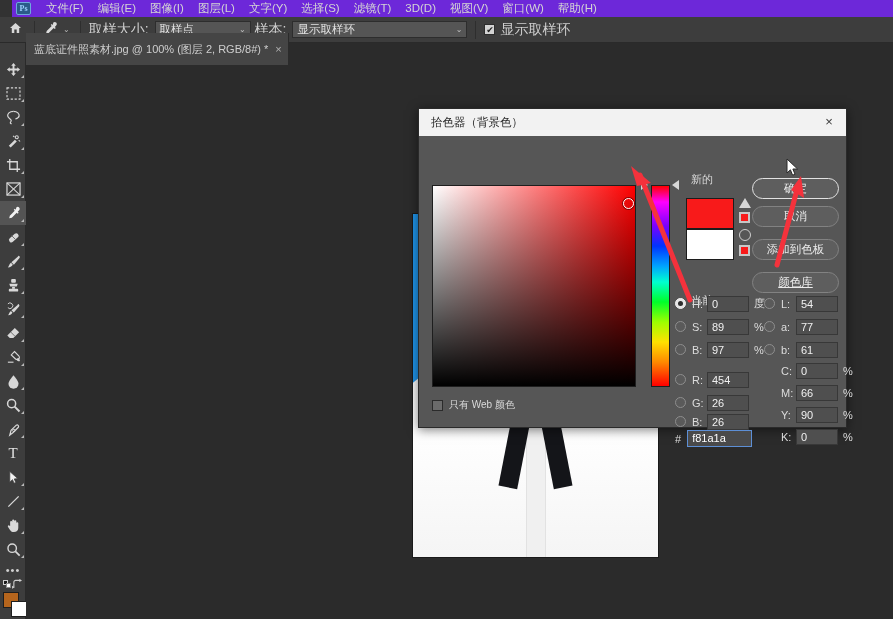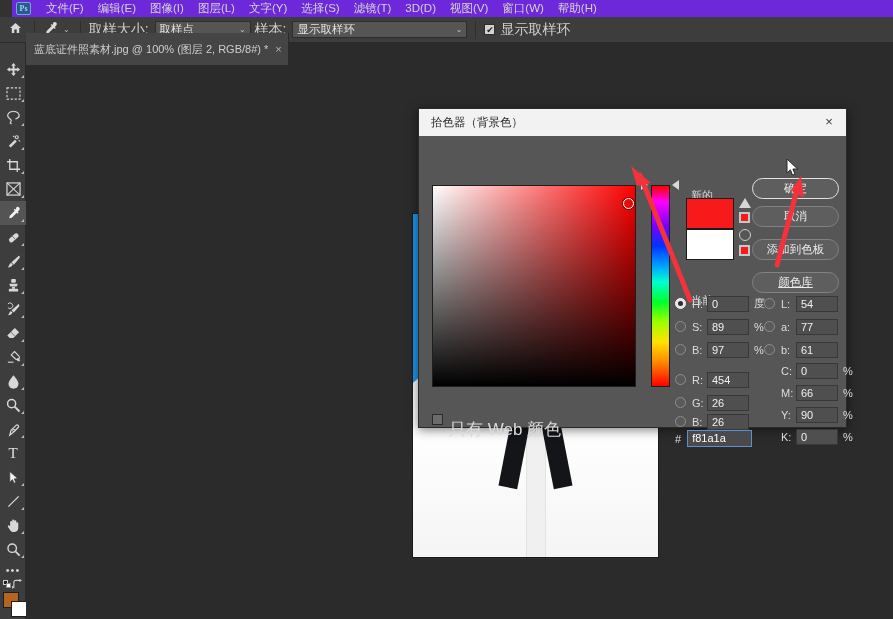--- a/index.html
+++ b/index.html
@@ -215,21 +215,21 @@
   .hue-arrow {
     position: absolute; top: 44px; width: 0; height: 0;
     border-top: 5px solid transparent; border-bottom: 5px solid transparent;
   }
   .hue-arrow.left { left: 222px; border-left: 7px solid #d8d8d8; }
   .hue-arrow.right { left: 253px; border-right: 7px solid #d8d8d8; }
 
   .np-label {
     position: absolute; color: #d9d9d9; font-size: 11px; left: 272px;
   }
-  .np-new { top: 52px; }
+  .np-new { top: 36px; }
   .np-cur { top: 117px; margin-top: 40px; }
   .np-swatch {
     position: absolute; left: 267px; width: 48px; height: 31px;
     border: 1px solid #1c1c1c;
   }
   .np-swatch.new { top: 62px; }
   .np-swatch.cur { top: 93px; }
   .warn-tri {
     position: absolute; left: 320px; top: 62px;
     width: 0; height: 0; border-left: 6px solid transparent;
@@ -262,21 +262,21 @@
   .btn-add { top: 103px; }
   .btn-lib { top: 136px; text-decoration: underline; }
 
   .webcolors {
     position: absolute; left: 13px; top: 262px;
     display: flex; align-items: center; gap: 6px;
   }
   .wc-box {
     width: 11px; height: 11px; background: #6b6b6b; border: 1px solid #2b2b2b;
   }
-  .wc-label { color: #dadada; font-size: 17px; margin-top: 20px; }
+  .wc-label { color: #dadada; font-size: 10px; }
 
   
   .num { position: absolute; display: flex; align-items: center; height: 17px; }
   .radio {
     width: 11px; height: 11px; border-radius: 50%;
     background: #5a5a5a; border: 1px solid #8e8e8e;
     margin-right: 6px; display: flex; align-items: center; justify-content: center;
   }
   .radio.on { background: #e8e8e8; border-color: #f0f0f0; }
   .radio.on i { width: 5px; height: 5px; border-radius: 50%; background: #2e2e2e; display: block; }

